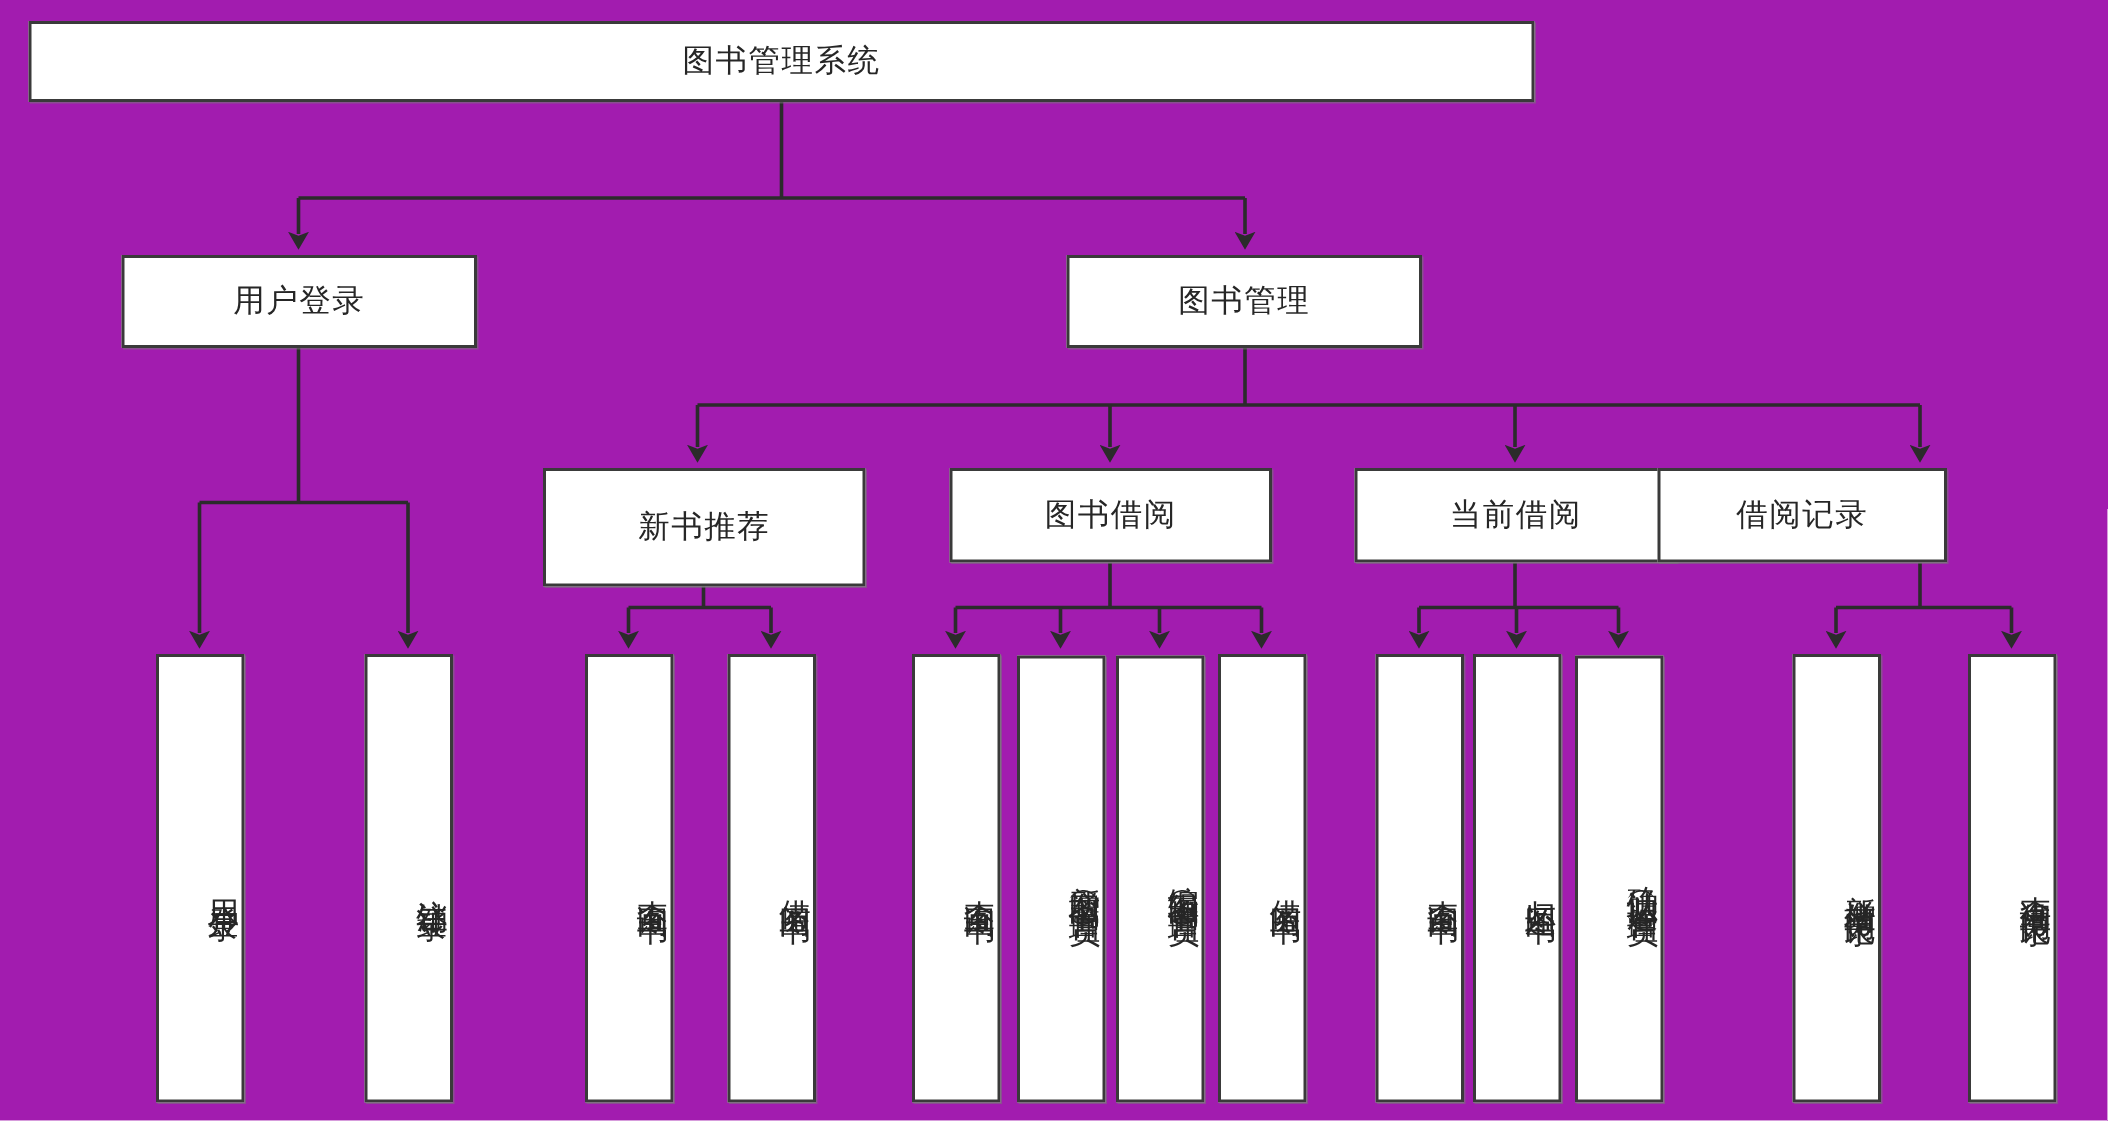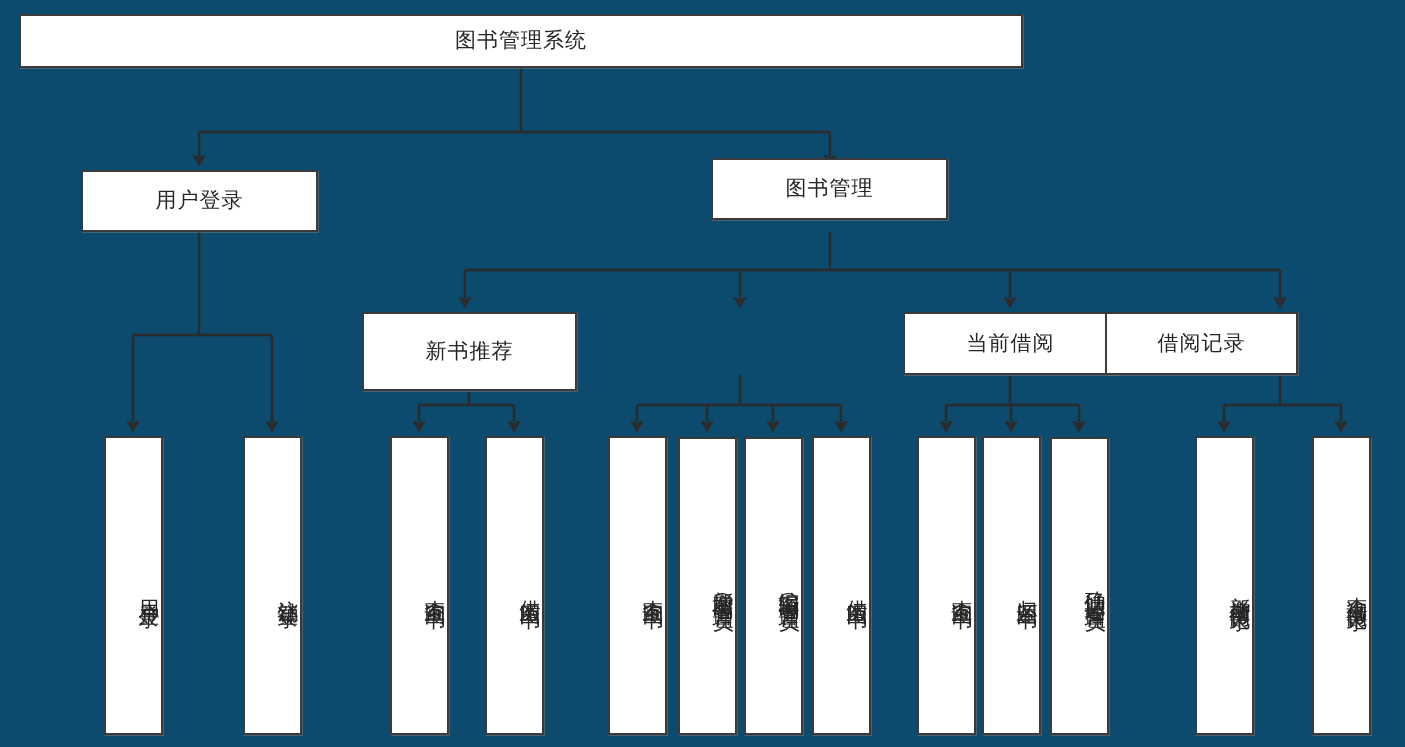--- a/index.html
+++ b/index.html
@@ -8,21 +8,21 @@
     padding: 0;
     background: #ffffff;
   }
   body {
     font-family: "DejaVu Sans", "Liberation Sans", sans-serif;
   }
   #canvas {
     position: relative;
     width: 1405px;
     height: 747px;
-    background: #0c4a6e;
+    background: #a21caf;
     overflow: hidden;
   }
   svg.wires {
     position: absolute;
     left: 0;
     top: 0;
     width: 1405px;
     height: 747px;
     pointer-events: none;
   }
@@ -121,28 +121,31 @@
   </svg>
 
   <div class="node h" style="left:19px; top:14px; width:1004px; height:54px;">
     <span>图书管理系统</span>
   </div>
 
   <div class="node h" style="left:81px; top:170px; width:237px; height:62px;">
     <span>用户登录</span>
   </div>
 
-  <div class="node h" style="left:711px; top:158px; width:237px; height:62px;">
+  <div class="node h" style="left:711px; top:170px; width:237px; height:62px;">
     <span>图书管理</span>
   </div>
 
   <div class="node h" style="left:362px; top:312px; width:215px; height:79px;">
     <span>新书推荐</span>
   </div>
 
+  <div class="node h" style="left:633px; top:312px; width:215px; height:63px;">
+    <span>图书借阅</span>
+  </div>
 
   <div class="node h" style="left:903px; top:312px; width:215px; height:63px;">
     <span>当前借阅</span>
   </div>
 
   <div class="node h" style="left:1105px; top:312px; width:193px; height:63px;">
     <span>借阅记录</span>
   </div>
 
   <div class="node v" style="left:104px; top:436px; width:59px; height:299px;">

